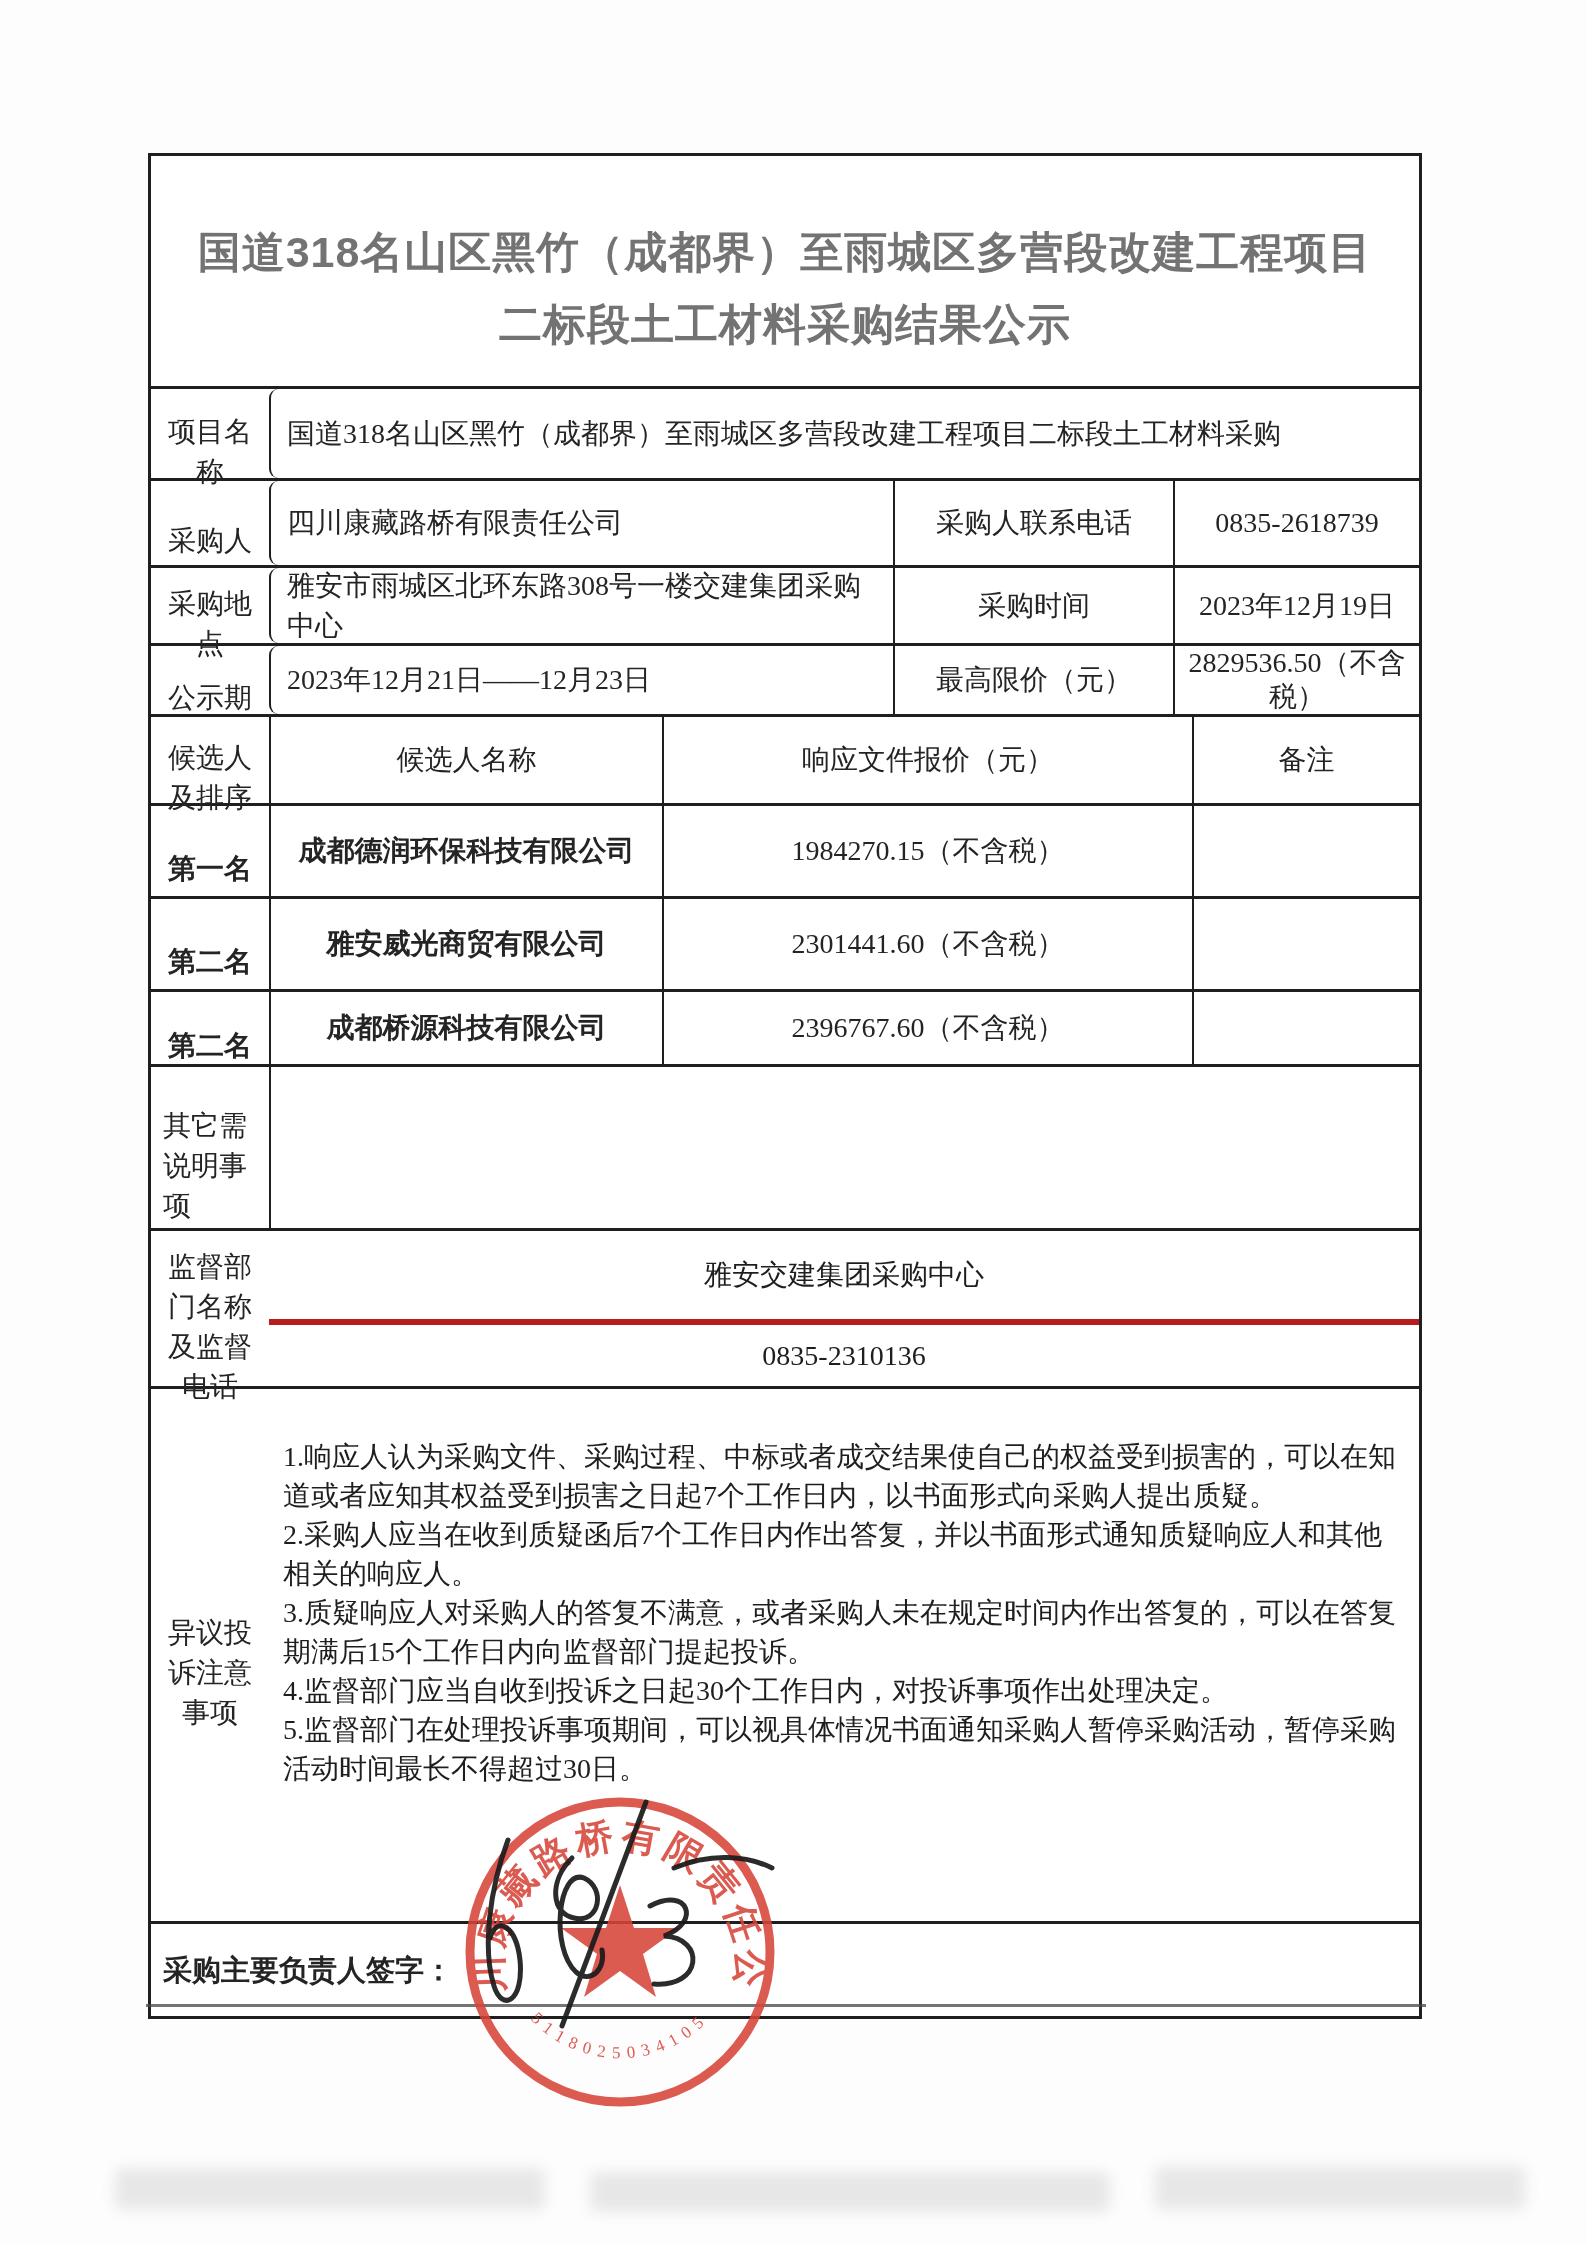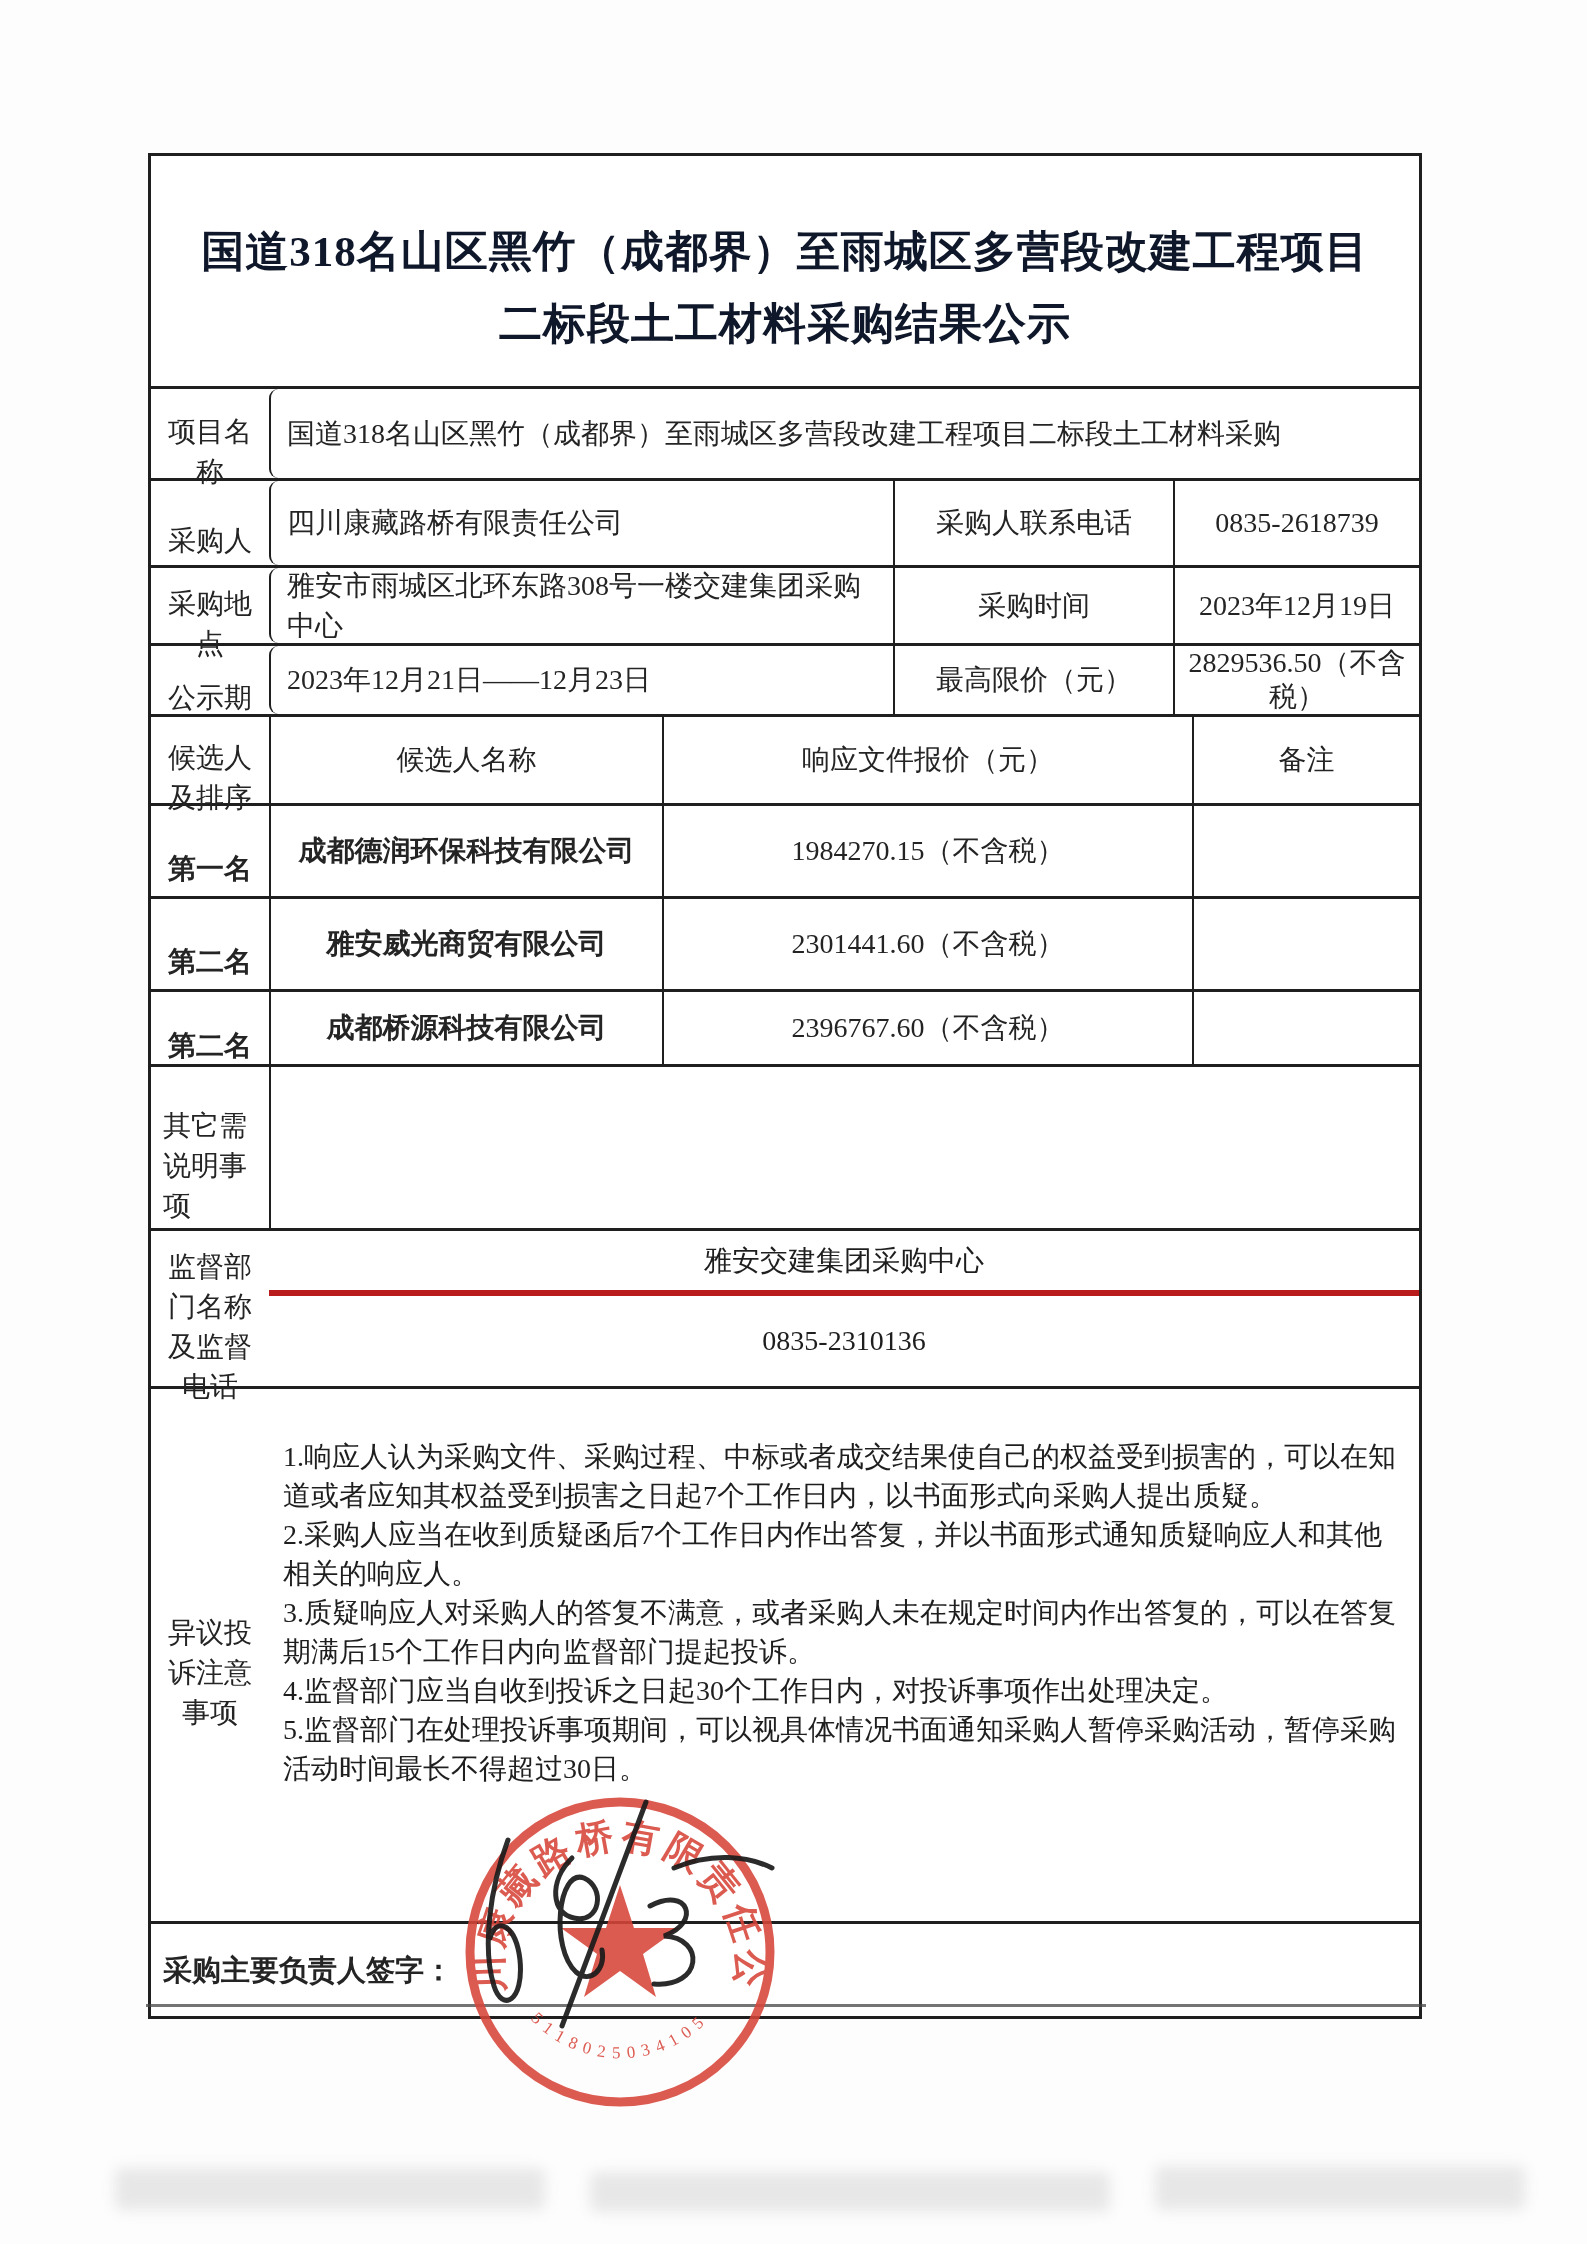--- a/index.html
+++ b/index.html
@@ -17,22 +17,22 @@
   .cell{
     box-sizing:border-box;display:flex;align-items:center;justify-content:center;
     text-align:center;font-size:28px;line-height:40px;color:#242424;
   }
   .cell + .cell{border-left:2px solid #1f1f1f;}
   .label-cell{width:118px;flex:none;padding:4px 12px;margin-top:36px;}
   .left-al{justify-content:flex-start;text-align:left;padding-left:16px;padding-right:14px;border-radius:9px;}
   .title-row{height:230px;align-items:center;justify-content:center;}
   .title-block{width:100%;text-align:center;padding-top:34px;}
   .title-line{
-    font-family:Liberation Serif, serif;
-    font-weight:700;font-size:43px;line-height:72px;color:#0f172a;letter-spacing:1px;text-align:center;
+    font-family:Liberation Sans, sans-serif;
+    font-weight:700;font-size:43px;line-height:72px;color:#737373;letter-spacing:1px;text-align:center;
   }
   .val-wide{flex:1;}
   .mid-val{width:624px;flex:none;}
   .mid-flabel{width:280px;flex:none;}
   .mid-val2{flex:1;padding:2px 10px;}
   .cand-name{width:393px;flex:none;font-weight:600;}
   .cand-quote{width:530px;flex:none;}
   .cand-rank{font-weight:600;}
   .sup-stack{flex:1;display:flex;flex-direction:column;}
   .sup-sub{flex:none;display:flex;align-items:center;justify-content:center;font-size:28px;}
@@ -123,21 +123,21 @@
   </div>
 
   <div class="row" style="height:164px;">
     <div class="cell label-cell left-al" style="padding-left:12px;text-align:left;">其它需说明事项</div>
     <div class="cell val-wide"></div>
   </div>
 
   <div class="row" style="height:158px;">
     <div class="cell label-cell">监督部门名称及监督电话</div>
     <div class="sup-stack">
-      <div class="sup-sub" style="height:59px;">雅安交建集团采购中心</div>
+      <div class="sup-sub" style="height:88px;">雅安交建集团采购中心</div>
       <div class="sup-sub" style="flex:1;">0835-2310136</div>
     </div>
   </div>
 
   <div class="row" style="height:535px;">
     <div class="cell label-cell">异议投诉注意事项</div>
     <div class="objection-body">
       <div>1.响应人认为采购文件、采购过程、中标或者成交结果使自己的权益受到损害的，可以在知道或者应知其权益受到损害之日起7个工作日内，以书面形式向采购人提出质疑。</div>
       <div>2.采购人应当在收到质疑函后7个工作日内作出答复，并以书面形式通知质疑响应人和其他相关的响应人。</div>
       <div>3.质疑响应人对采购人的答复不满意，或者采购人未在规定时间内作出答复的，可以在答复期满后15个工作日内向监督部门提起投诉。</div>

